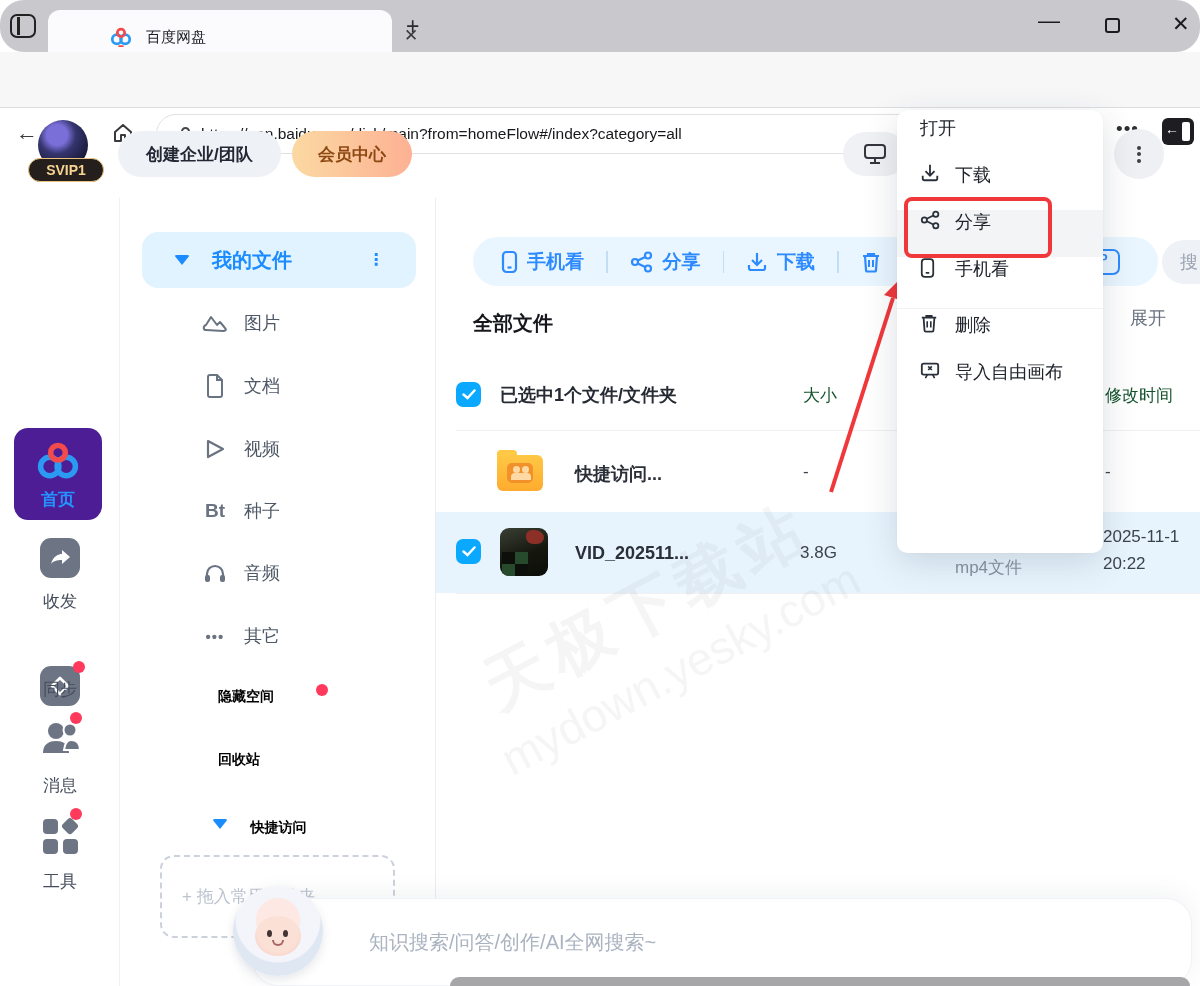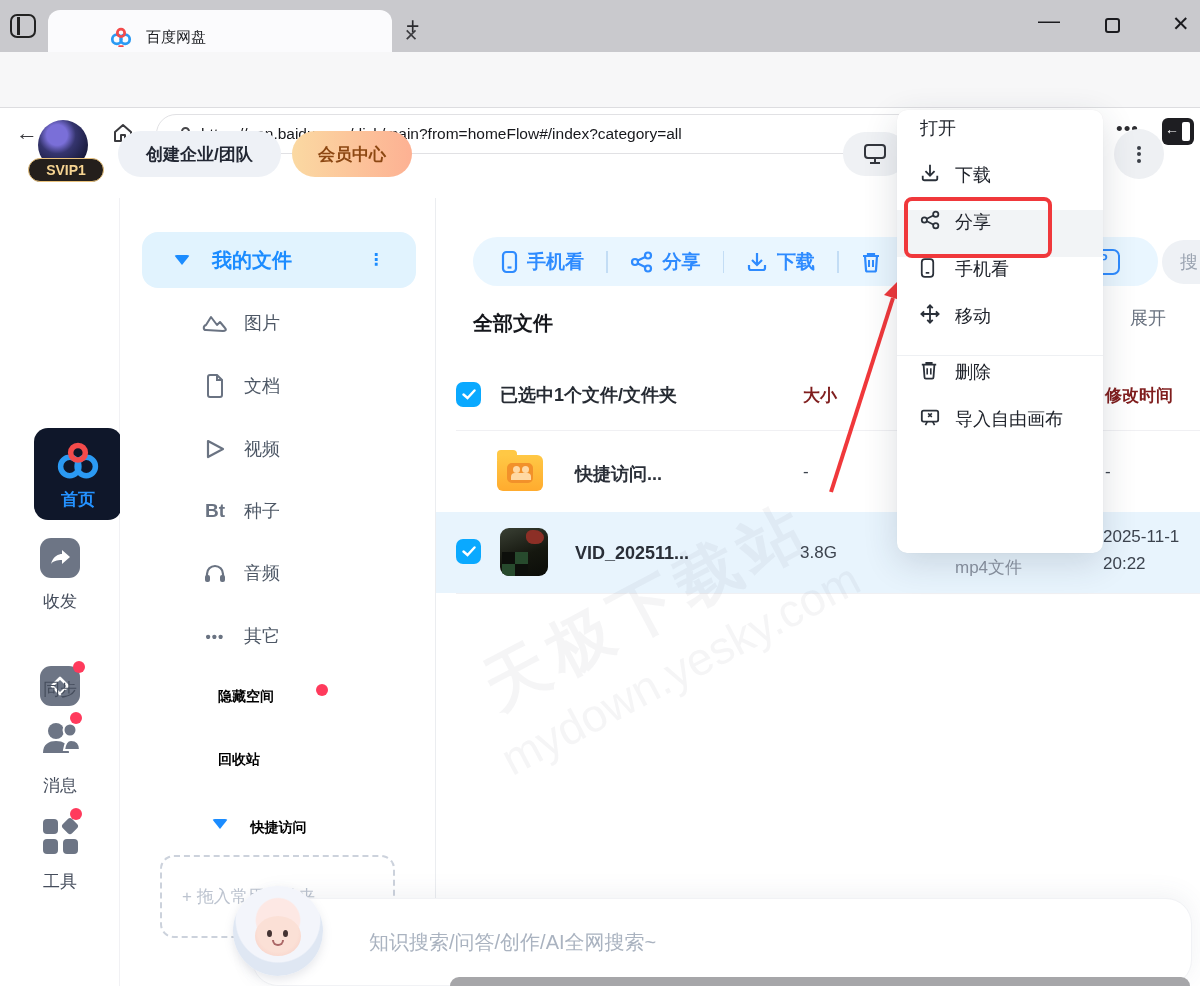--- a/index.html
+++ b/index.html
@@ -1,21 +1,21 @@
 <!DOCTYPE html>
 <html><head>
 <meta charset="utf-8">
 <style>
   * { margin:0; padding:0; box-sizing:border-box; }
   html,body { width:1200px; height:986px; overflow:hidden; }
   body { font-family:"Liberation Sans","DejaVu Sans",sans-serif; background:#fff; position:relative; }
   .abs { position:absolute; }
 
   
-  .tabstrip { left:0; top:0; width:1200px; height:52px; background:#c9c9cd; }
+  .tabstrip { left:0; top:0; width:1200px; height:52px; background:#c9c9cd;border-radius:24px; }
   .ws-icon { left:10px; top:14px; width:26px; height:24px; border:2.5px solid #222; border-radius:7px; }
   .ws-icon::after{ content:""; position:absolute; left:5px; top:1px; bottom:1px; width:2.5px; background:#222; }
   .tab { left:48px; top:10px; width:344px; height:42px; background:#fbfbfd; border-radius:12px 12px 0 0; }
   .tab-fav { left:62px; top:16px; width:22px; height:22px; }
   .tab-title { left:98px; top:18px; font-size:15px; color:#1d1f23; }
   .tab-close { left:356px; top:15px; font-size:17px; color:#3c3c40; cursor:default; }
   .newtab { left:406px; top:13px; font-size:23px; color:#2a2a2e; font-weight:300; }
   .winbtn { top:14px; color:#1b1b1f; }
   .btn-min { left:1038px; font-size:22px; top:8px; }
   .btn-max { left:1105px; top:18px; width:15px; height:15px; border:2px solid #1b1b1f; border-radius:3px; }
@@ -44,21 +44,21 @@
     background:linear-gradient(90deg,#fbd9a2,#fdb193); display:flex; align-items:center;
     font-size:17px; font-weight:bold; color:#8c4712; }
   .pill-cast { left:843px; top:132px; width:64px; height:44px; background:#eff1f4; border-radius:22px;
     display:flex; align-items:center; justify-content:center; color:#33363d; }
   .hdr-dots { left:1114px; top:129px; width:50px; height:50px; border-radius:50%; background:#eef0f3;
     display:flex; align-items:center; justify-content:center; }
   .hdr-dots span { width:4px; height:4px; background:#3a3f47; border-radius:50%; display:block; margin:2.5px 0; }
 
   
   .leftnav { left:0; top:198px; width:120px; height:788px; border-right:1px solid #f1f1f4; background:#fff; }
-  .home-box { left:14px; top:230px; width:88px; height:92px; background:#0f172a; border-radius:14px; text-align:center;margin-left:20px; }
+  .home-box { left:14px; top:230px; width:88px; height:92px; background:#4c1d95; border-radius:14px; text-align:center; }
   .home-box svg { margin-top:12px; }
   .home-label { font-size:17px; font-weight:bold; color:#2492ff; margin-top:2px; }
   .navitem-ic { left:40px; width:40px; height:40px; color:#6d7585; }
   .nav-label { left:0; width:120px; text-align:center; font-size:17px; color:#454d5c; }
   .gray-sq { width:40px; height:40px; background:#6d7585; border-radius:11px; position:relative; color:#fff; }
   .reddot { width:12px; height:12px; background:#ff3a5c; border-radius:50%; position:absolute; }
 
   
   .sidebar2 { left:120px; top:198px; width:316px; height:788px; border-right:1px solid #ebedf0; background:#fff; }
   .myfiles { left:142px; top:232px; width:274px; height:56px; background:#e1f3fe; border-radius:16px;
@@ -80,21 +80,21 @@
     display:flex; align-items:center; color:#2e8bff; font-size:19px; font-weight:bold; }
   .tb-item { display:flex; align-items:center; gap:9px; }
   .tb-div { width:1.5px; height:22px; background:#c3ddf5; margin:0 22px; }
   .ai-badge { width:26px; height:26px; border:2.5px solid #2e8bff; border-radius:7px; position:relative; font-weight:bold; font-size:13px; color:#2e8bff; padding-left:3px; }
   .searchpill { left:1162px; top:240px; width:50px; height:44px; background:#eef1f5; border-radius:22px 0 0 22px;
     display:flex; align-items:center; padding-left:18px; font-size:18px; color:#9aa3b0; }
   .expand { top:306px; font-size:18px; color:#67707e; }
   .sec-title { left:473px; top:310px; font-size:20px; font-weight:bold; color:#15171c; }
   .checkbox { width:25px; height:25px; background:#0aa9ff; border-radius:7px; display:flex; align-items:center; justify-content:center; }
   .sel-row-text { left:500px; top:383px; font-size:18px; font-weight:bold; color:#262b33; }
-  .col-head { top:384px; font-size:17px; color:#7f1d1d; font-weight:bold; }
+  .col-head { top:384px; font-size:17px; color:#14532d; font-weight:normal; }
   .hairline { background:#f0f0f3; height:1px; }
   .file-name { font-size:18px; color:#2a2f38; font-weight:bold; }
   .cell { font-size:17px; color:#3c434e; }
   .folder-ic { width:46px; height:36px; position:relative; }
   .folder-ic .back { position:absolute; inset:0; background:linear-gradient(180deg,#ffc845,#ffab2e); border-radius:6px; }
   .folder-ic .tabx { position:absolute; left:0; top:-5px; width:20px; height:10px; background:#ffc845; border-radius:4px 4px 0 0; }
   .folder-ic .inner { position:absolute; left:10px; top:8px; width:26px; height:20px; background:#f2912a; border-radius:5px; }
   .folder-ic .p1,.folder-ic .p2 { position:absolute; width:7px; height:7px; background:#ffd9a3; border-radius:50%; top:11px; }
   .folder-ic .p1 { left:16px; } .folder-ic .p2 { left:25px; }
   .folder-ic .b1 { position:absolute; left:14px; top:18px; width:20px; height:7px; background:#ffd9a3; border-radius:4px 4px 0 0; }
@@ -439,29 +439,20 @@
   </div>
   <div class="cm-item">
     <span class="ic">
         <svg width="15" height="22" viewBox="0 0 17 24">
           <rect x="2" y="2" width="13" height="20" rx="3.5" fill="none" stroke="#2a3039" stroke-width="2"></rect>
           <path d="M6.5 17.5 H10.5" stroke="#2a3039" stroke-width="2"></path>
         </svg>
       </span>
     <span>手机看</span>
   </div>
-  <div class="cm-item">
-    <span class="ic">
-        <svg width="20" height="20" viewBox="0 0 22 22">
-          <path d="M11 2 V20 M2 11 H20" stroke="#2a3039" stroke-width="2"></path>
-          <path d="M8 4.5 L11 1.5 L14 4.5 M8 17.5 L11 20.5 L14 17.5 M4.5 8 L1.5 11 L4.5 14 M17.5 8 L20.5 11 L17.5 14" fill="none" stroke="#2a3039" stroke-width="2"></path>
-        </svg>
-      </span>
-    <span>移动</span>
-  </div>
   <div class="cm-div"></div>
   <div class="cm-item">
     <span class="ic">
         <svg width="18" height="20" viewBox="0 0 20 22">
           <path d="M2 5 H18 M7 5 V3 H13 V5 M4 5 L5 19 a1.5 1.5 0 0 0 1.5 1.5 H13.5 A1.5 1.5 0 0 0 15 19 L16 5" fill="none" stroke="#2a3039" stroke-width="2"></path>
           <path d="M8 9 V16 M12 9 V16" stroke="#2a3039" stroke-width="1.8"></path>
         </svg>
       </span>
     <span>删除</span>
   </div>

